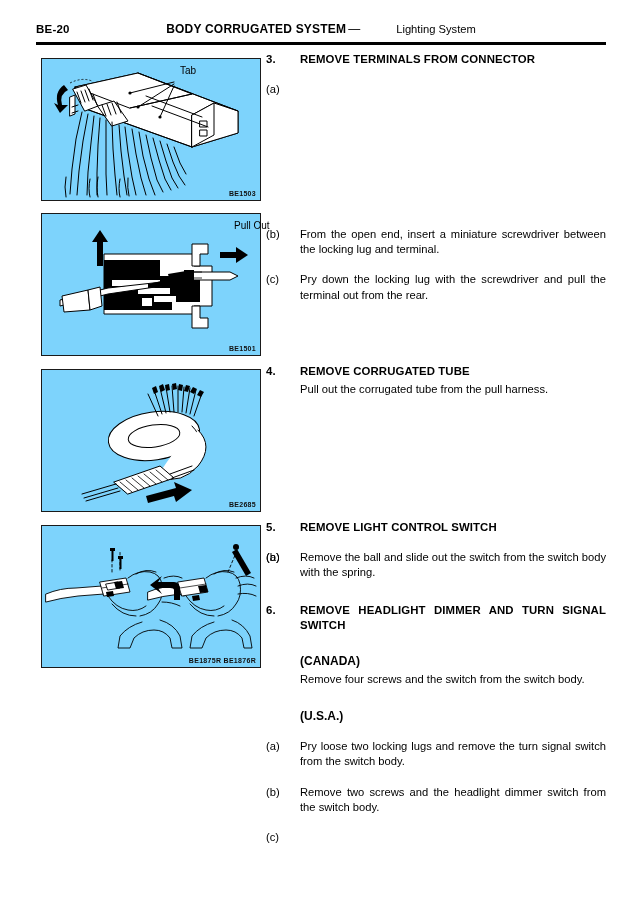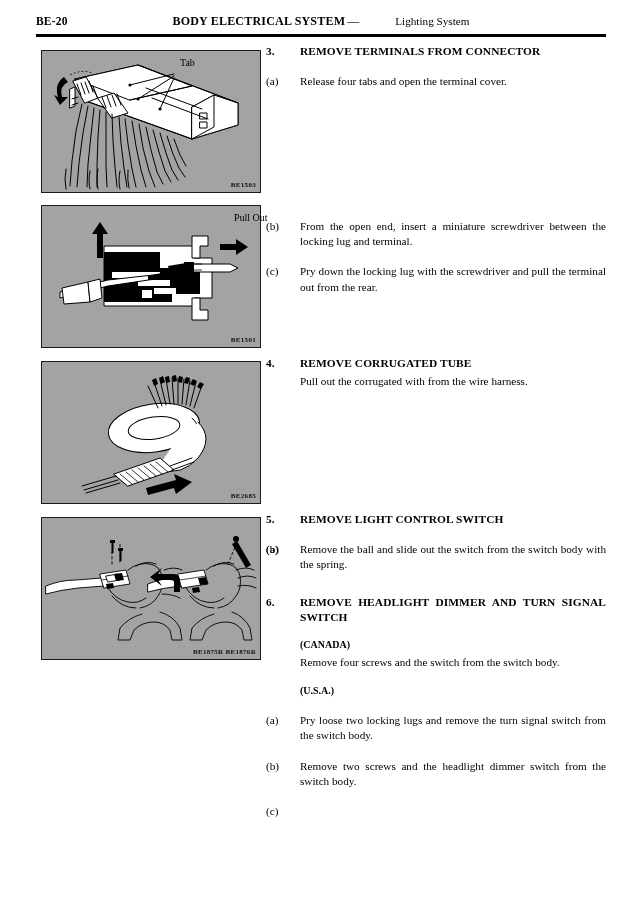--- a/index.html
+++ b/index.html
@@ -10,24 +10,23 @@
   body {
     width: 640px;
     height: 904px;
     position: relative;
     font-family: "Liberation Sans", sans-serif;
     color: #000000;
     overflow: hidden;
   }
   .page {
     position: absolute;
-    left: 0; top: 4px;
+    left: 0; top: 12px;
     width: 640px;
     height: 743px;
-    font-family: Liberation Serif, serif;
   }
 
   
   .header {
     position: absolute;
     left: 36px;
     top: 10px;
     width: 570px;
     height: 22px;
   }
@@ -67,21 +66,21 @@
     height: 3px;
     background: #000;
   }
 
   
   .figure {
     position: absolute;
     left: 41px;
     width: 220px;
     border: 1px solid #1a1a1a;
-    background: #a3a3a3;
+    background: #7dd3fc;
     box-sizing: border-box;
   }
   .fig-inner {
     position: absolute;
     left: 0; top: 0;
     width: 100%;
     height: 100%;
   }
   .fig-code {
     position: absolute;
@@ -138,24 +137,24 @@
     text-align-last: left;
   }
   .plain-line {
     padding-left: 34px;
     font-size: 11.2px;
     line-height: 15.4px;
     margin-top: 3px;
   }
   .region-label {
     padding-left: 34px;
-    font-size: 10px;
+    font-size: 12px;
     font-weight: bold;
     line-height: 15.4px;
-    margin-top: 12px;
+    margin-top: 21px;
   }
   .sub {
     position: relative;
     padding-left: 34px;
     margin-top: 15px;
     font-size: 11.2px;
     line-height: 15.2px;
     text-align: justify;
     text-align-last: left;
   }
@@ -176,21 +175,21 @@
   #step-6 { top: 551px; }
 </style>
 </head>
 <body>
 
 <div class="page">
 
   <div class="header">
     <div class="page-number">BE-20</div>
     <div class="header-title">
-      <span class="sys">BODY ELECTRICAL SYSTEM</span><span class="dash">—</span><span class="sub">Lighting System</span>
+      <span class="sys">BODY CORRUGATED SYSTEM</span><span class="dash">—</span><span class="sub">Lighting System</span>
     </div>
   </div>
   <div class="header-rule"></div>
 
   <div class="figure" id="figure-1">
     <div class="fig-inner">
       <svg width="218" height="141" viewBox="0 0 218 141">
         <g fill="none" stroke="#000" stroke-width="1" stroke-linejoin="round" stroke-linecap="round">
 
           <path d="M33 28 L96 14 L196 52 L196 74 L150 88 L44 50 Z" fill="#fff"></path>
@@ -451,41 +450,40 @@
 
   <div class="content">
 
     <div class="step" id="step-3">
       <div class="step-head">
         <span class="step-num">3.</span>
         <span>REMOVE TERMINALS FROM CONNECTOR</span>
       </div>
       <div class="sub">
         <span class="marker">(a)</span>
-        <span class="txt">Release four tabs and open the terminal cover.</span>
       </div>
     </div>
 
     <div class="step" id="step-3b">
       <div class="sub">
         <span class="marker">(b)</span>
         <span class="txt">From the open end, insert a miniature screwdriver between the locking lug and terminal.</span>
       </div>
       <div class="sub">
         <span class="marker">(c)</span>
         <span class="txt">Pry down the locking lug with the screwdriver and pull the terminal out from the rear.</span>
       </div>
     </div>
 
     <div class="step" id="step-4">
       <div class="step-head">
         <span class="step-num">4.</span>
         <span>REMOVE CORRUGATED TUBE</span>
       </div>
-      <div class="plain-line">Pull out the corrugated with from the wire harness.</div>
+      <div class="plain-line">Pull out the corrugated tube from the pull harness.</div>
     </div>
 
     <div class="step" id="step-5">
       <div class="step-head">
         <span class="step-num">5.</span>
         <span>REMOVE LIGHT CONTROL SWITCH</span>
       </div>
       <div class="sub">
         <span class="marker">(a)</span>
       </div>

